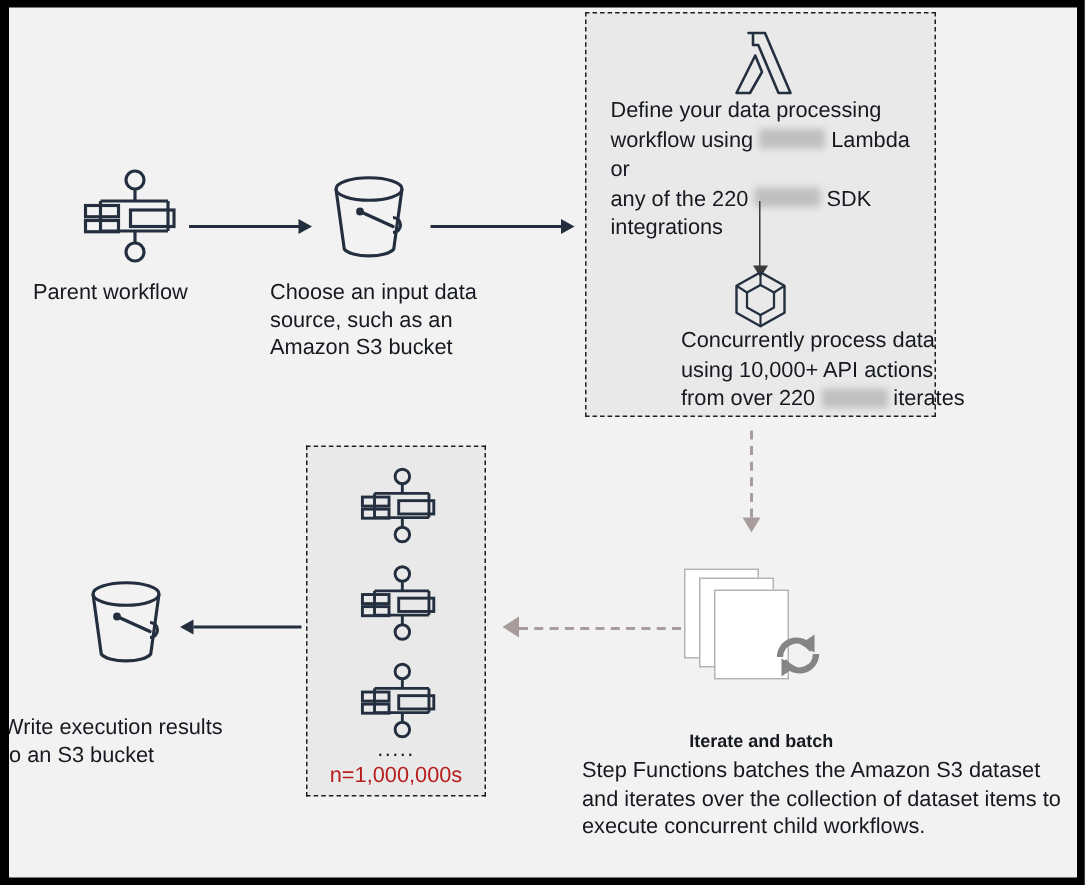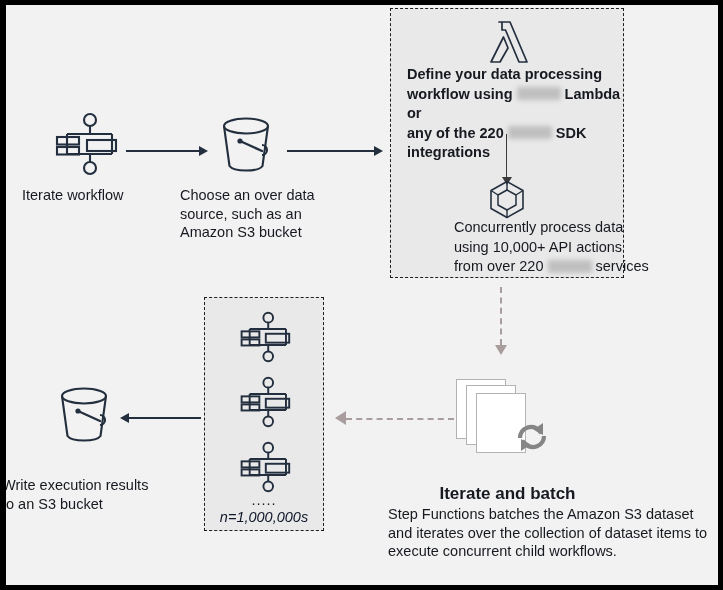--- a/index.html
+++ b/index.html
@@ -25,39 +25,38 @@
   .abs { position: absolute; }
 
   
   .label {
     font-size: 14.5px;
     line-height: 18.5px;
     color: #16191f;
     white-space: pre-line;
   }
   .label-bold {
-    font-size: 17px;
+    font-size: 12px;
     line-height: 18.5px;
     color: #16191f;
     font-weight: bold;
     text-align: center;
   }
   .boxtext {
     font-size: 14.5px;
     line-height: 19.5px;
     color: #16191f;
     white-space: pre-line;
   }
   .ncount {
     font-size: 14.5px;
     line-height: 18px;
-    color: #0f172a;
+    color: #b91c1c;
     text-align: center;
     width: 100%;
-    font-style: italic;
   }
   .dots {
     font-size: 14.5px;
     line-height: 12px;
     color: #16191f;
     text-align: center;
     width: 100%;
     letter-spacing: 1px;
   }
 
@@ -145,73 +144,73 @@
 
   <div class="abs dashbox" style="left:384px; top:3px; width:234px; height:270px;"></div>
 
   <div class="abs" style="left:481px; top:14px;">
     <svg width="44" height="46" viewBox="0 0 44 46">
       <path d="M12 3 L23 3 L40 43 L32 43 L18.5 11 L15 11 L15 3 Z
                M16.5 18 L21 29 L13 43 L4 43 Z" fill="none" stroke="#232f3e" stroke-width="1.7" stroke-linejoin="round"></path>
     </svg>
   </div>
 
-  <div class="abs boxtext" style="left:401px; top:60px; width:216px;font-weight:bold;"><span>Define your data processing
+  <div class="abs boxtext" style="left:401px; top:60px; width:216px;"><span>Define your data processing
 workflow using </span><span class="redact" style="width:44px;"></span><span> Lambda or
 any of the 220 </span><span class="redact" style="width:44px;"></span><span> SDK
 integrations</span></div>
 
   <div class="abs inner-line" style="left:500px; top:129px; height:45px;"></div>
   <div class="abs inner-head" style="left:495.5px; top:172px;"></div>
 
   <div class="abs" style="left:483px; top:175px;">
     <svg width="36" height="40" viewBox="0 0 36 40">
       <polygon points="18,1.5 34,10.5 34,28.5 18,37.5 2,28.5 2,10.5" fill="none" stroke="#232f3e" stroke-width="1.6" stroke-linejoin="round"></polygon>
       <polygon points="18,10 27,15 27,25 18,30 9,25 9,15" fill="none" stroke="#232f3e" stroke-width="1.5" stroke-linejoin="round"></polygon>
       <line x1="18" y1="10" x2="18" y2="1.5" stroke="#232f3e" stroke-width="1.4"></line>
       <line x1="9" y1="15" x2="2" y2="10.5" stroke="#232f3e" stroke-width="1.4"></line>
       <line x1="27" y1="15" x2="34" y2="10.5" stroke="#232f3e" stroke-width="1.4"></line>
       <line x1="18" y1="30" x2="18" y2="37.5" stroke="#232f3e" stroke-width="1.4"></line>
     </svg>
   </div>
 
   <div class="abs boxtext" style="left:404px; top:213px; width:216px;margin-left:44px;"><span>Concurrently process data
 using 10,000+ API actions
-from over 220 </span><span class="redact" style="width:44px;"></span><span> services</span></div>
+from over 220 </span><span class="redact" style="width:44px;"></span><span> iterates</span></div>
 
   <div class="abs" style="left:48px; top:108px;">
     <svg width="64" height="62" viewBox="0 0 64 62">
       <circle cx="36" cy="7" r="6" fill="none" stroke="#232f3e" stroke-width="2.1"></circle>
       <line x1="36" y1="13" x2="36" y2="21" stroke="#232f3e" stroke-width="2.1"></line>
       <line x1="13" y1="21" x2="58" y2="21" stroke="#232f3e" stroke-width="2.1"></line>
       <line x1="13" y1="21" x2="13" y2="41" stroke="#232f3e" stroke-width="2.1"></line>
       <line x1="58" y1="21" x2="58" y2="41" stroke="#232f3e" stroke-width="2.1"></line>
       <line x1="13" y1="41" x2="58" y2="41" stroke="#232f3e" stroke-width="2.1"></line>
       <rect x="3" y="24" width="22" height="7.5" fill="none" stroke="#232f3e" stroke-width="2.1"></rect>
       <rect x="3" y="34" width="22" height="7.5" fill="none" stroke="#232f3e" stroke-width="2.1"></rect>
       <rect x="33" y="27" width="29" height="11" fill="none" stroke="#232f3e" stroke-width="2.1"></rect>
       <line x1="36" y1="41" x2="36" y2="49" stroke="#232f3e" stroke-width="2.1"></line>
       <circle cx="36" cy="55" r="6" fill="none" stroke="#232f3e" stroke-width="2.1"></circle>
     </svg>
   </div>
-  <div class="abs label" style="left:16px; top:181px; width:150px;">Iterate workflow</div>
+  <div class="abs label" style="left:16px; top:181px; width:150px;">Parent workflow</div>
 
   <div class="abs sarrow-line" style="left:120px; top:145px; width:74px;"></div>
   <div class="abs sarrow-head-r" style="left:193px; top:140.5px;"></div>
 
   <div class="abs" style="left:214px; top:112px;">
     <svg width="52" height="56" viewBox="0 0 52 56">
       <ellipse cx="26" cy="9" rx="22" ry="7.5" fill="none" stroke="#232f3e" stroke-width="2.1"></ellipse>
       <path d="M4 9 L9.5 49 A 17 6 0 0 0 42.5 49 L48 9" fill="none" stroke="#232f3e" stroke-width="2.1"></path>
       <line x1="20" y1="24" x2="42" y2="34" stroke="#232f3e" stroke-width="2.3" stroke-linecap="round"></line>
       <circle cx="20" cy="24" r="2.6" fill="#232f3e"></circle>
       <path d="M42 28 A 5 5 0 0 1 42 38" fill="none" stroke="#232f3e" stroke-width="2.1"></path>
     </svg>
   </div>
-  <div class="abs label" style="left:174px; top:181px; width:170px;">Choose an over data
+  <div class="abs label" style="left:174px; top:181px; width:170px;">Choose an input data
 source, such as an
 Amazon S3 bucket</div>
 
   <div class="abs sarrow-line" style="left:281px; top:145px; width:88px;"></div>
   <div class="abs sarrow-head-r" style="left:368px; top:140.5px;"></div>
 
   <div class="abs darrow-v" style="left:494px; top:282px; height:58px;"></div>
   <div class="abs dhead-down" style="left:488.5px; top:340px;"></div>
 
   <div class="abs" style="left:450px; top:374px; width:86px; height:76px;">

